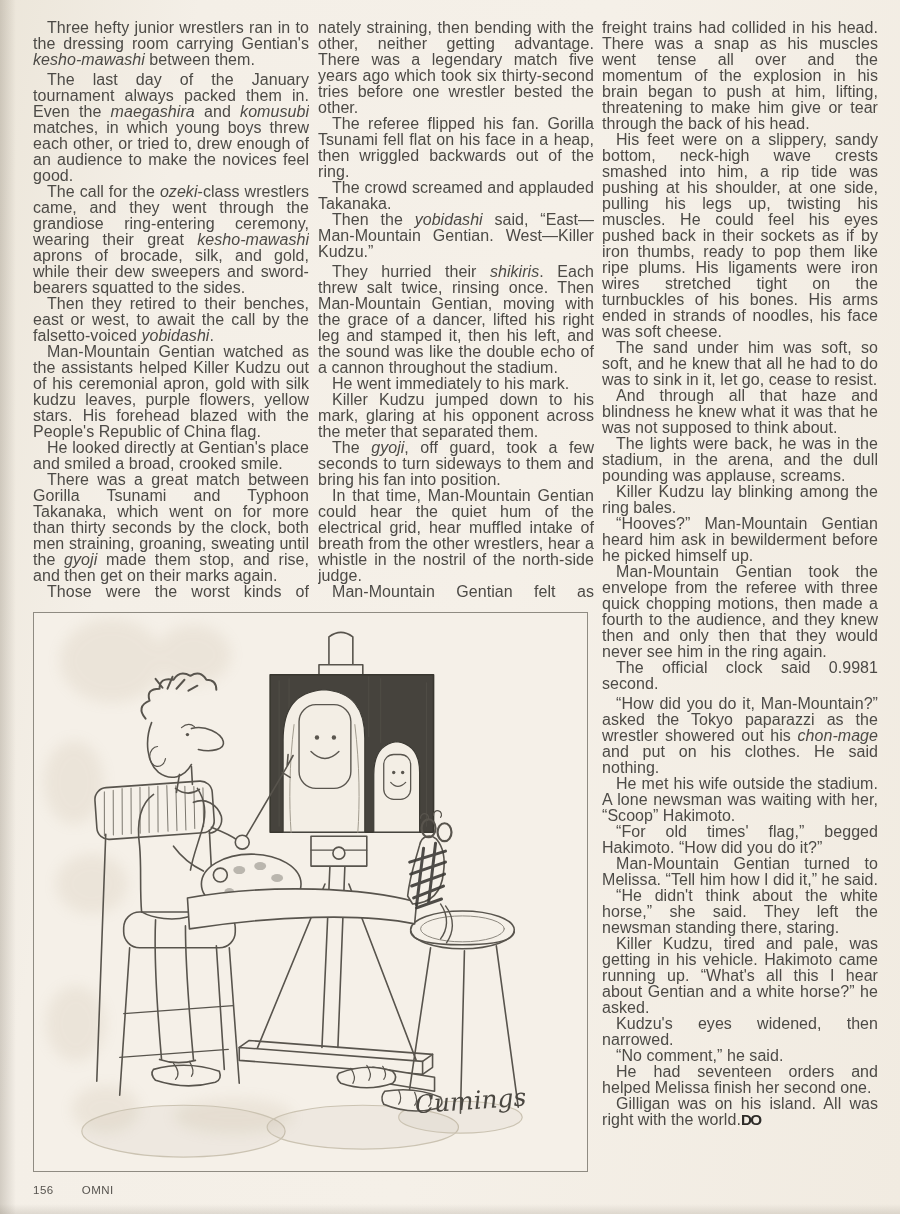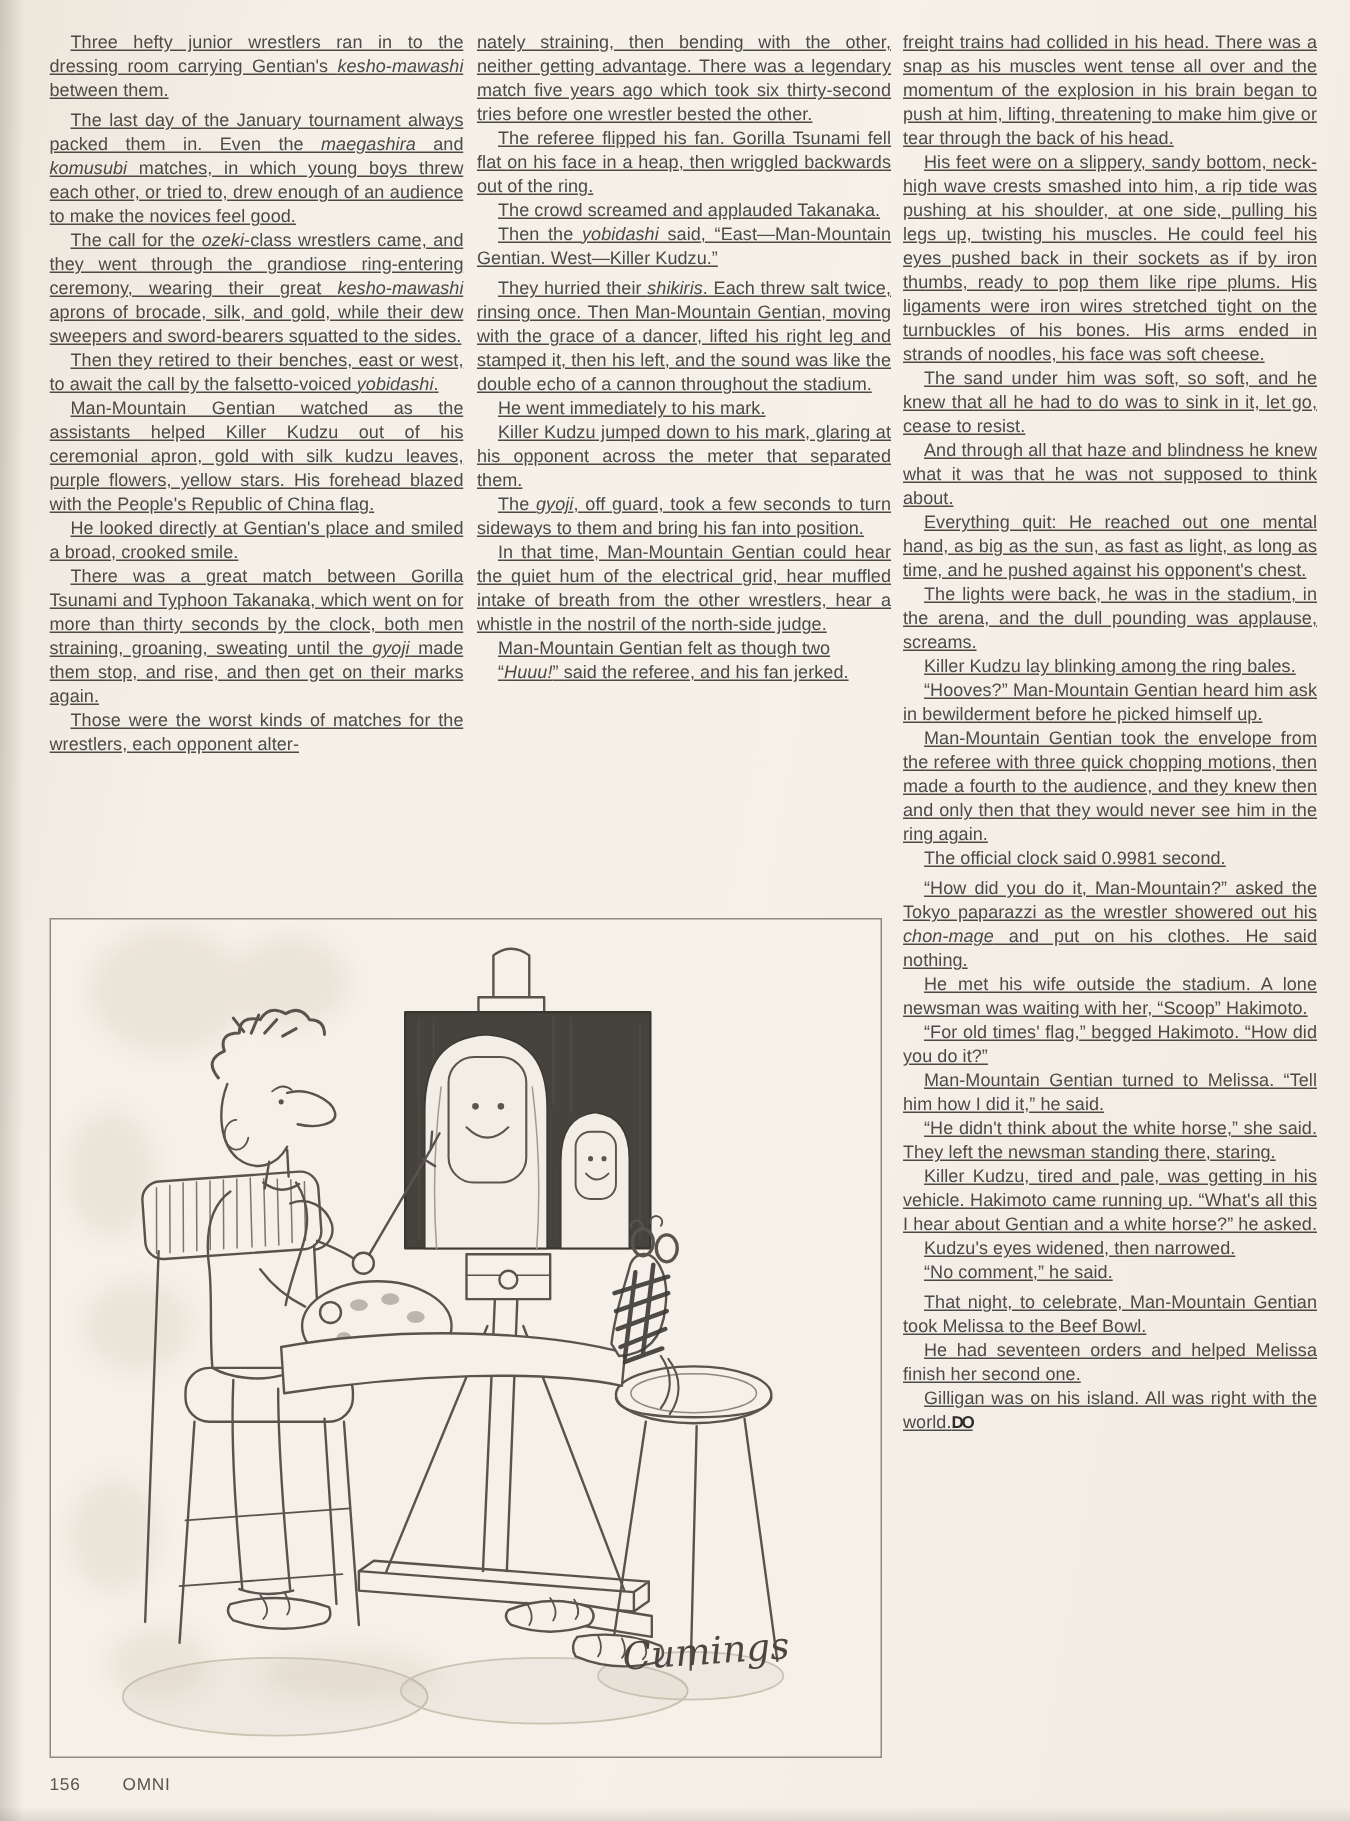--- a/index.html
+++ b/index.html
@@ -14,22 +14,22 @@
     background:linear-gradient(90deg,rgba(90,80,65,.22),rgba(90,80,65,0));
     pointer-events:none;
   }
   body::after{ 
     content:"";position:absolute;left:0;bottom:0;width:100%;height:10px;
     background:linear-gradient(0deg,rgba(90,80,65,.14),rgba(90,80,65,0));
     pointer-events:none;
   }
   .col{
     position:absolute;top:20px;width:276px;
-    font-size:12px;line-height:16px;text-align:justify;
-    letter-spacing:.05px;hyphens:auto;text-decoration:underline;
+    font-size:16px;line-height:16px;text-align:justify;
+    letter-spacing:.05px;hyphens:auto;
   }
   #col1{left:33px;height:578px;overflow:hidden;}
   #col2{left:318px;height:578px;overflow:hidden;}
   #col3{left:602px;height:1168px;overflow:hidden;}
   p.para{margin:0;text-indent:14px;}
   p.para.noindent{text-indent:0;}
   p.para.gap{margin-top:4px;}
   .para i{font-style:italic;}
   .endmark{
     font-weight:bold;letter-spacing:-1.5px;font-size:.95em;
@@ -70,35 +70,33 @@
     <p class="para">The <i>gyoji</i>, off guard, took a few seconds to turn sideways to them and bring his fan into position.</p>
     <p class="para">In that time, Man-Mountain Gentian could hear the quiet hum of the electrical grid, hear muffled intake of breath from the other wrestlers, hear a whistle in the nostril of the north-side judge.</p>
     <p class="para">Man-Mountain Gentian felt as though two</p>
     <p class="para">“<i>Huuu!</i>” said the referee, and his fan jerked.</p>
   </div>
 <div id="col3" class="col">
     <p class="para noindent">freight trains had collided in his head. There was a snap as his muscles went tense all over and the momentum of the explosion in his brain began to push at him, lifting, threatening to make him give or tear through the back of his head.</p>
     <p class="para">His feet were on a slippery, sandy bottom, neck-high wave crests smashed into him, a rip tide was pushing at his shoulder, at one side, pulling his legs up, twisting his muscles. He could feel his eyes pushed back in their sockets as if by iron thumbs, ready to pop them like ripe plums. His ligaments were iron wires stretched tight on the turnbuckles of his bones. His arms ended in strands of noodles, his face was soft cheese.</p>
     <p class="para">The sand under him was soft, so soft, and he knew that all he had to do was to sink in it, let go, cease to resist.</p>
     <p class="para">And through all that haze and blindness he knew what it was that he was not supposed to think about.</p>
-    <p class="para">Everything quit: He reached out one mental hand, as big as the sun, as fast as light, as long as time, and he pushed against his opponent's chest.</p>
     <p class="para">The lights were back, he was in the stadium, in the arena, and the dull pounding was applause, screams.</p>
     <p class="para">Killer Kudzu lay blinking among the ring bales.</p>
     <p class="para">“Hooves?” Man-Mountain Gentian heard him ask in bewilderment before he picked himself up.</p>
     <p class="para">Man-Mountain Gentian took the envelope from the referee with three quick chopping motions, then made a fourth to the audience, and they knew then and only then that they would never see him in the ring again.</p>
     <p class="para">The official clock said 0.9981 second.</p>
     <p class="para gap">“How did you do it, Man-Mountain?” asked the Tokyo paparazzi as the wrestler showered out his <i>chon-mage</i> and put on his clothes. He said nothing.</p>
     <p class="para">He met his wife outside the stadium. A lone newsman was waiting with her, “Scoop” Hakimoto.</p>
     <p class="para">“For old times' flag,” begged Hakimoto. “How did you do it?”</p>
     <p class="para">Man-Mountain Gentian turned to Melissa. “Tell him how I did it,” he said.</p>
     <p class="para">“He didn't think about the white horse,” she said. They left the newsman standing there, staring.</p>
     <p class="para">Killer Kudzu, tired and pale, was getting in his vehicle. Hakimoto came running up. “What's all this I hear about Gentian and a white horse?” he asked.</p>
     <p class="para">Kudzu's eyes widened, then narrowed.</p>
     <p class="para">“No comment,” he said.</p>
-    <p class="para gap">That night, to celebrate, Man-Mountain Gentian took Melissa to the Beef Bowl.</p>
     <p class="para">He had seventeen orders and helped Melissa finish her second one.</p>
     <p class="para">Gilligan was on his island. All was right with the world.<span class="endmark">DO</span></p>
   </div>
 
 <div class="cartoon">
 <svg viewBox="0 0 555 560">
   <defs>
     <filter id="blur" x="-50%" y="-50%" width="200%" height="200%">
       <feGaussianBlur stdDeviation="7"></feGaussianBlur>
     </filter>

